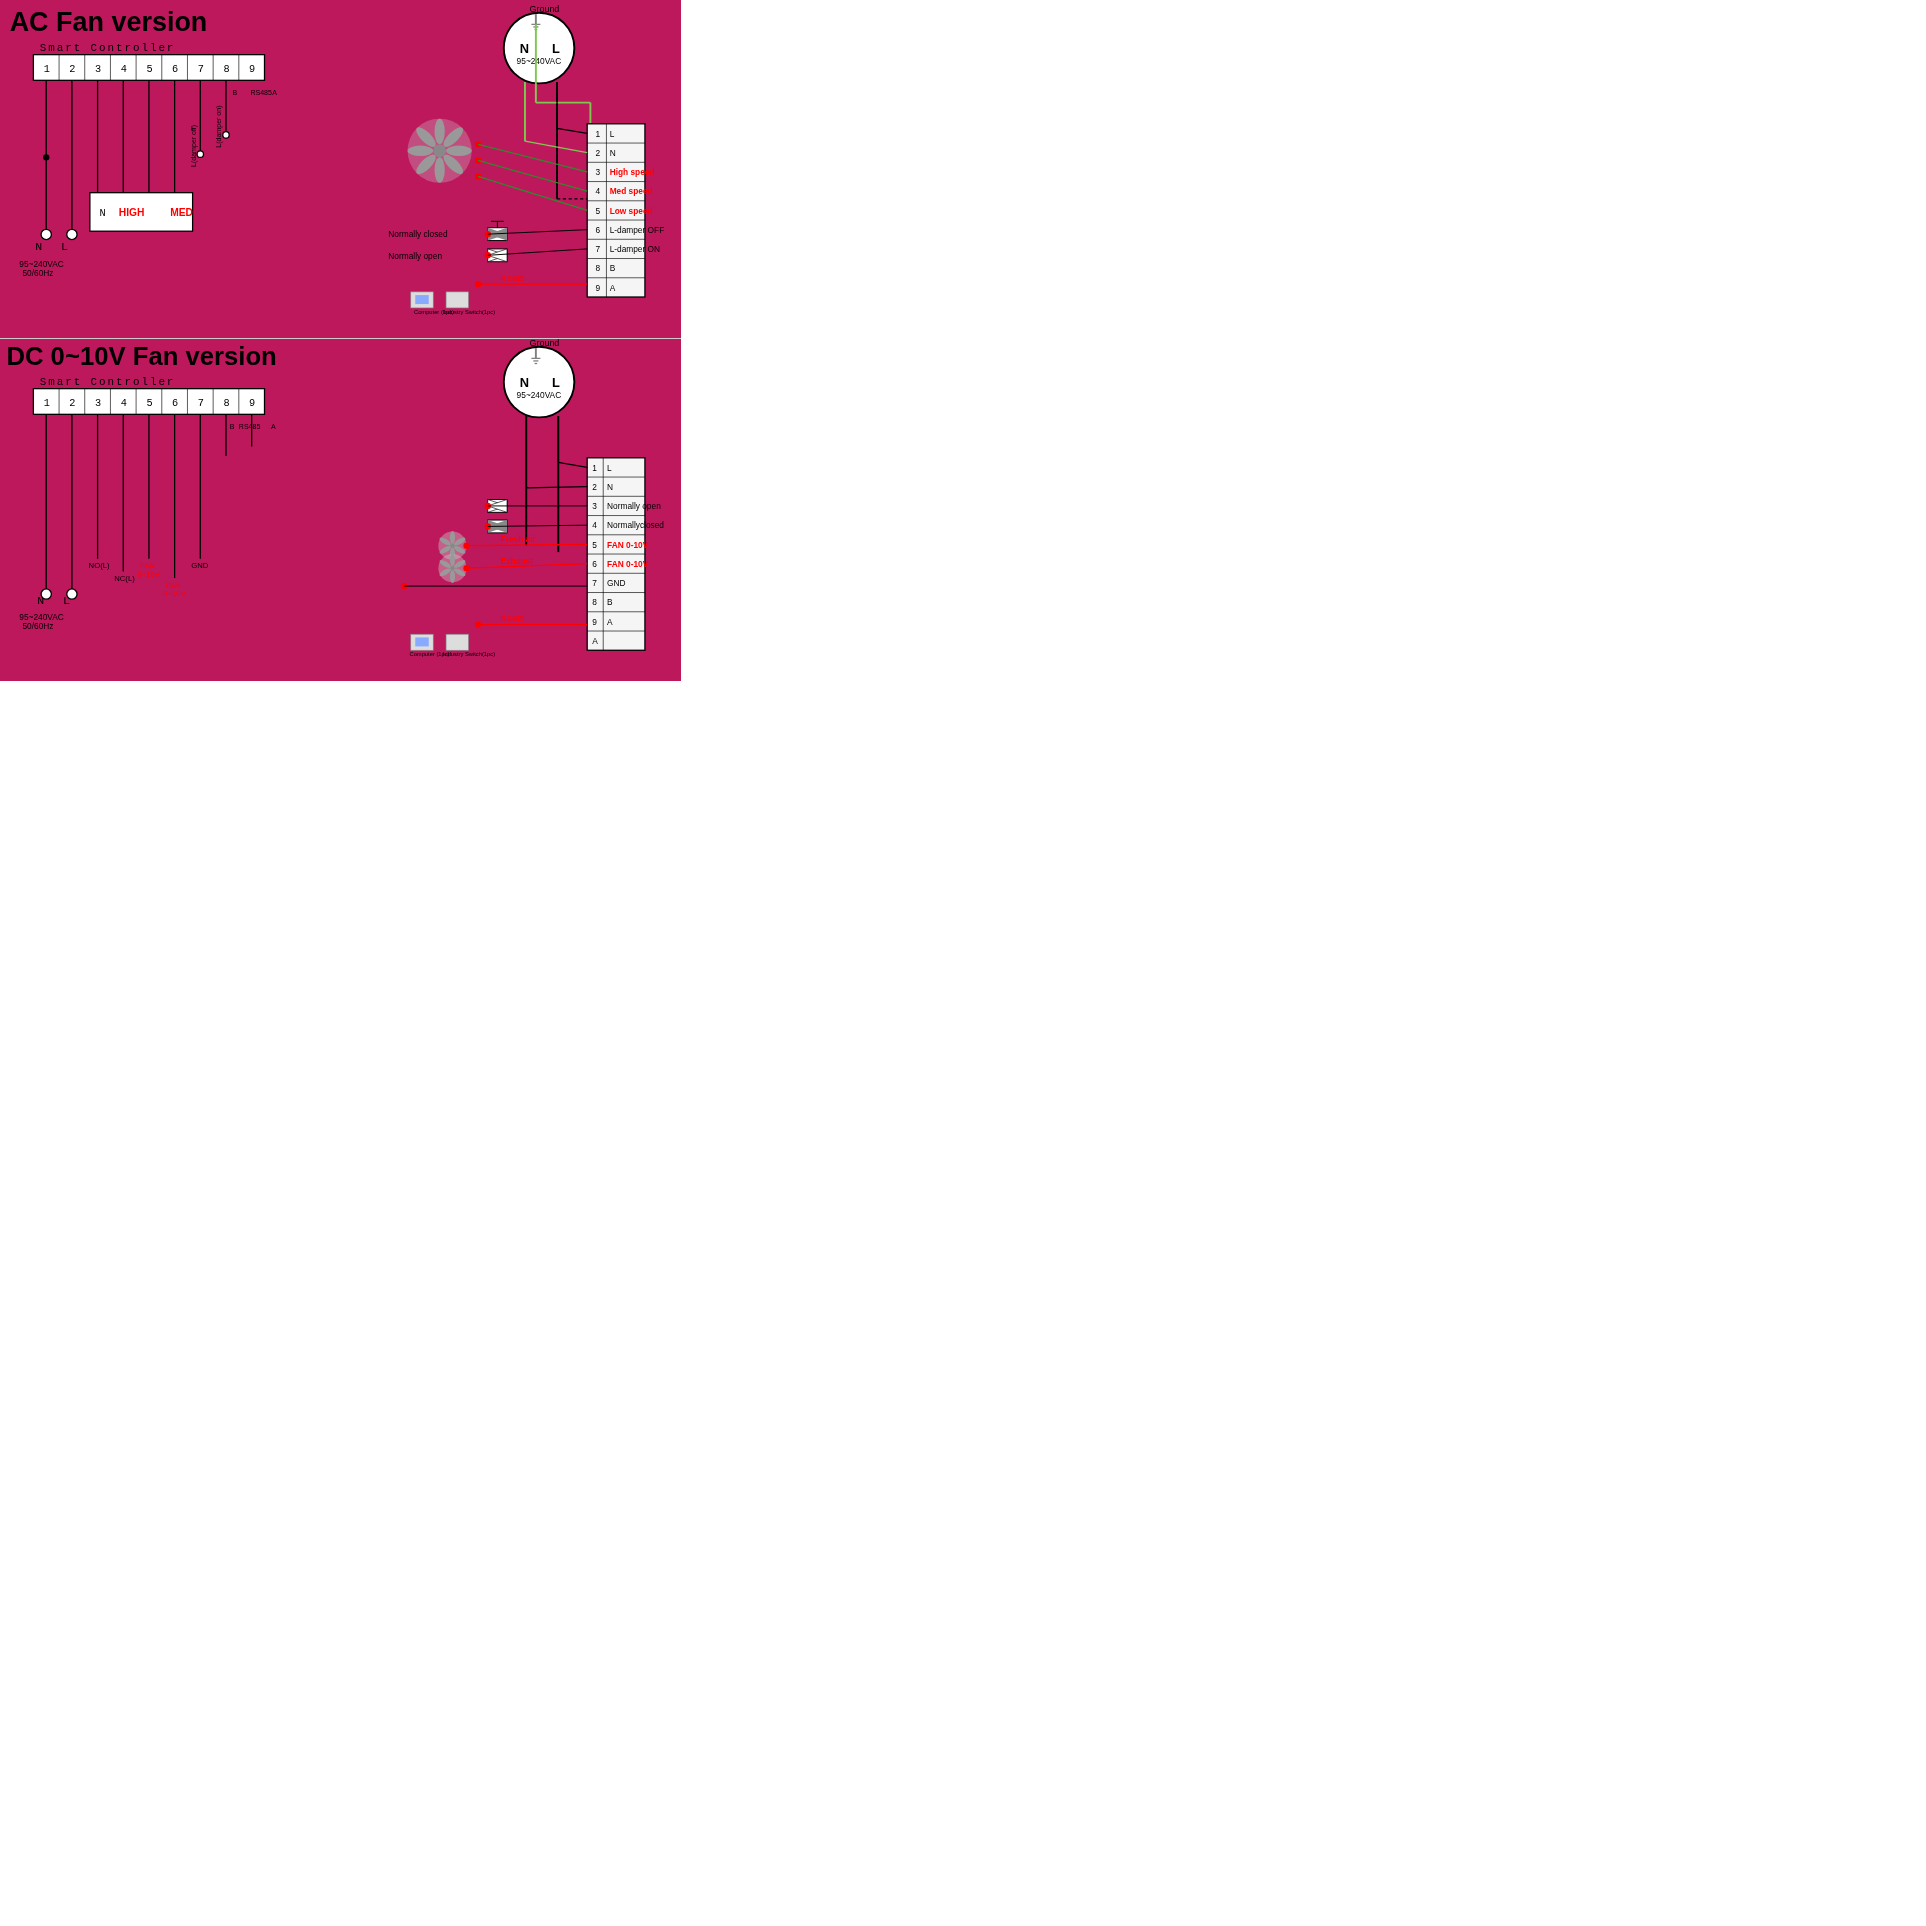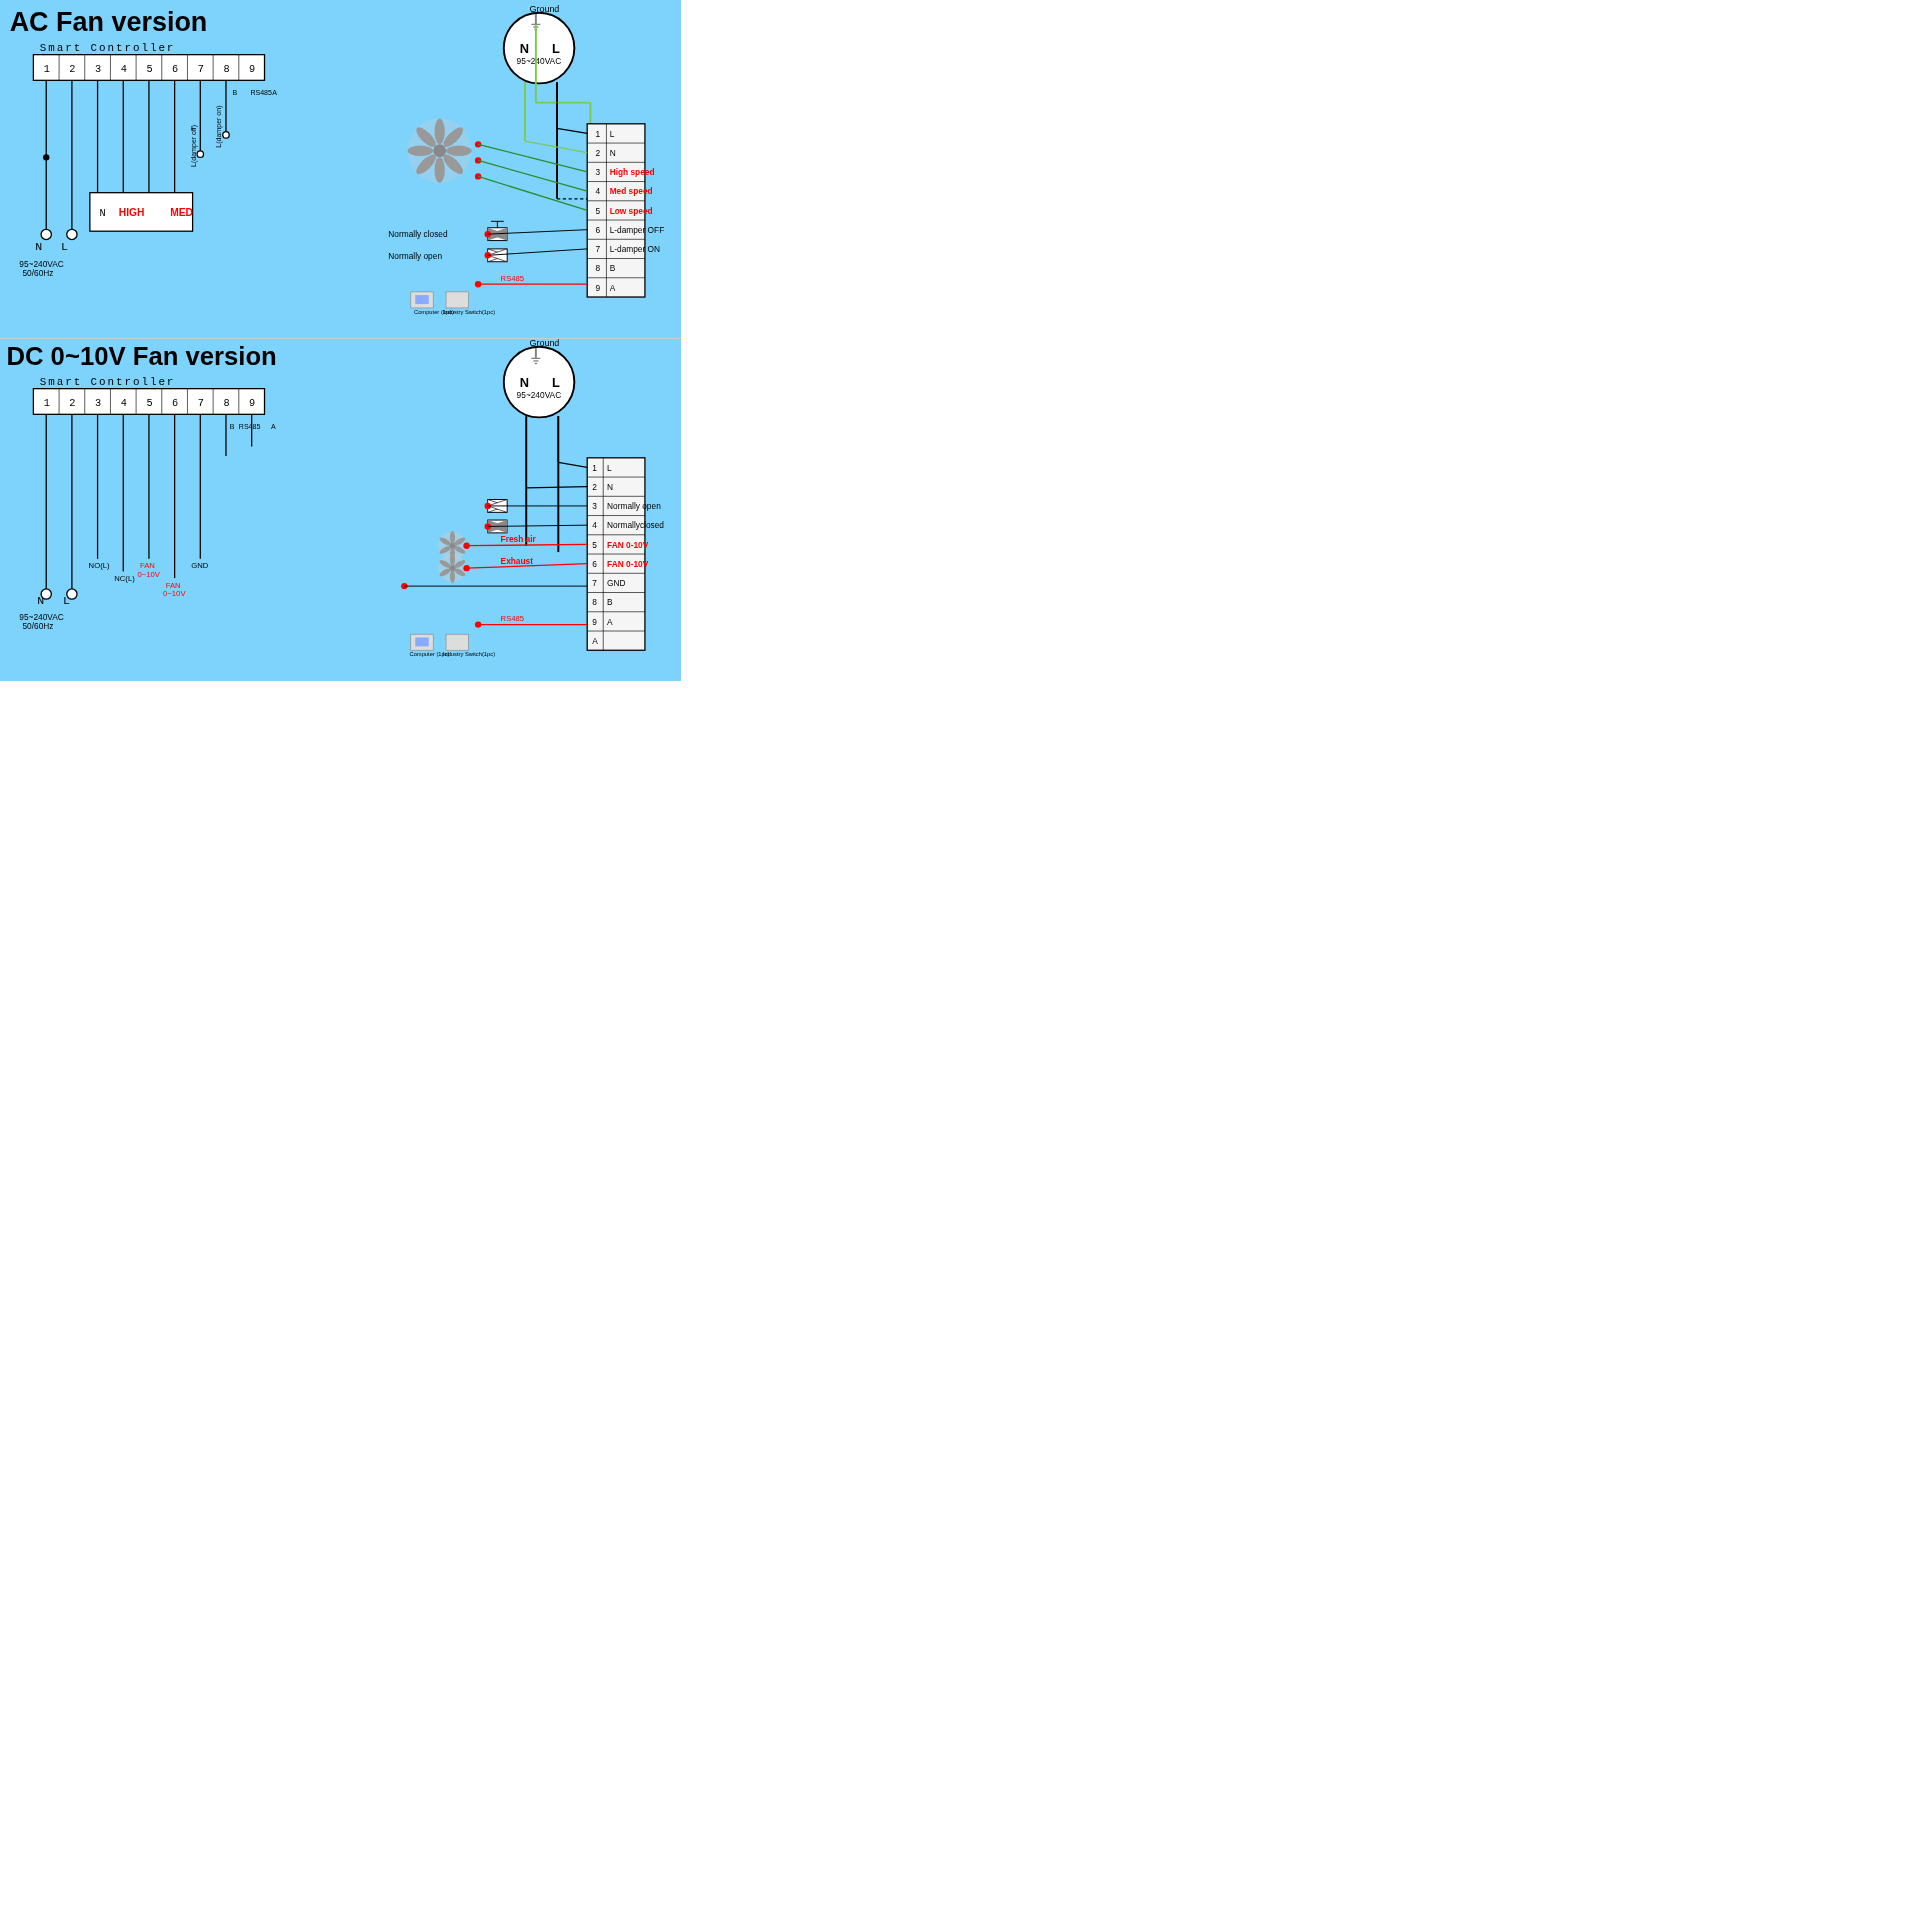--- a/index.html
+++ b/index.html
@@ -8,21 +8,21 @@
       height: 681px;
       background: #fff;
       font-family: Arial, sans-serif;
       position: relative;
       overflow: hidden;
     }
     .page {
       width: 681px;
       height: 681px;
       position: relative;
-      background: #7dd3fc;
+      background: #be185d;
     }
 
     
     .diagram-svg {
       position: absolute;
     }
     .diagram-svg.ac-left { top: 0px; left: 0px; width: 321px; height: 334px; }
     .diagram-svg.ac-right { top: 0px; left: 340px; width: 334px; height: 340px; }
     .diagram-svg.dc-left { top: 334px; left: 0px; width: 321px; height: 334px; }
     .diagram-svg.dc-right { top: 334px; left: 340px; width: 334px; height: 340px; }

